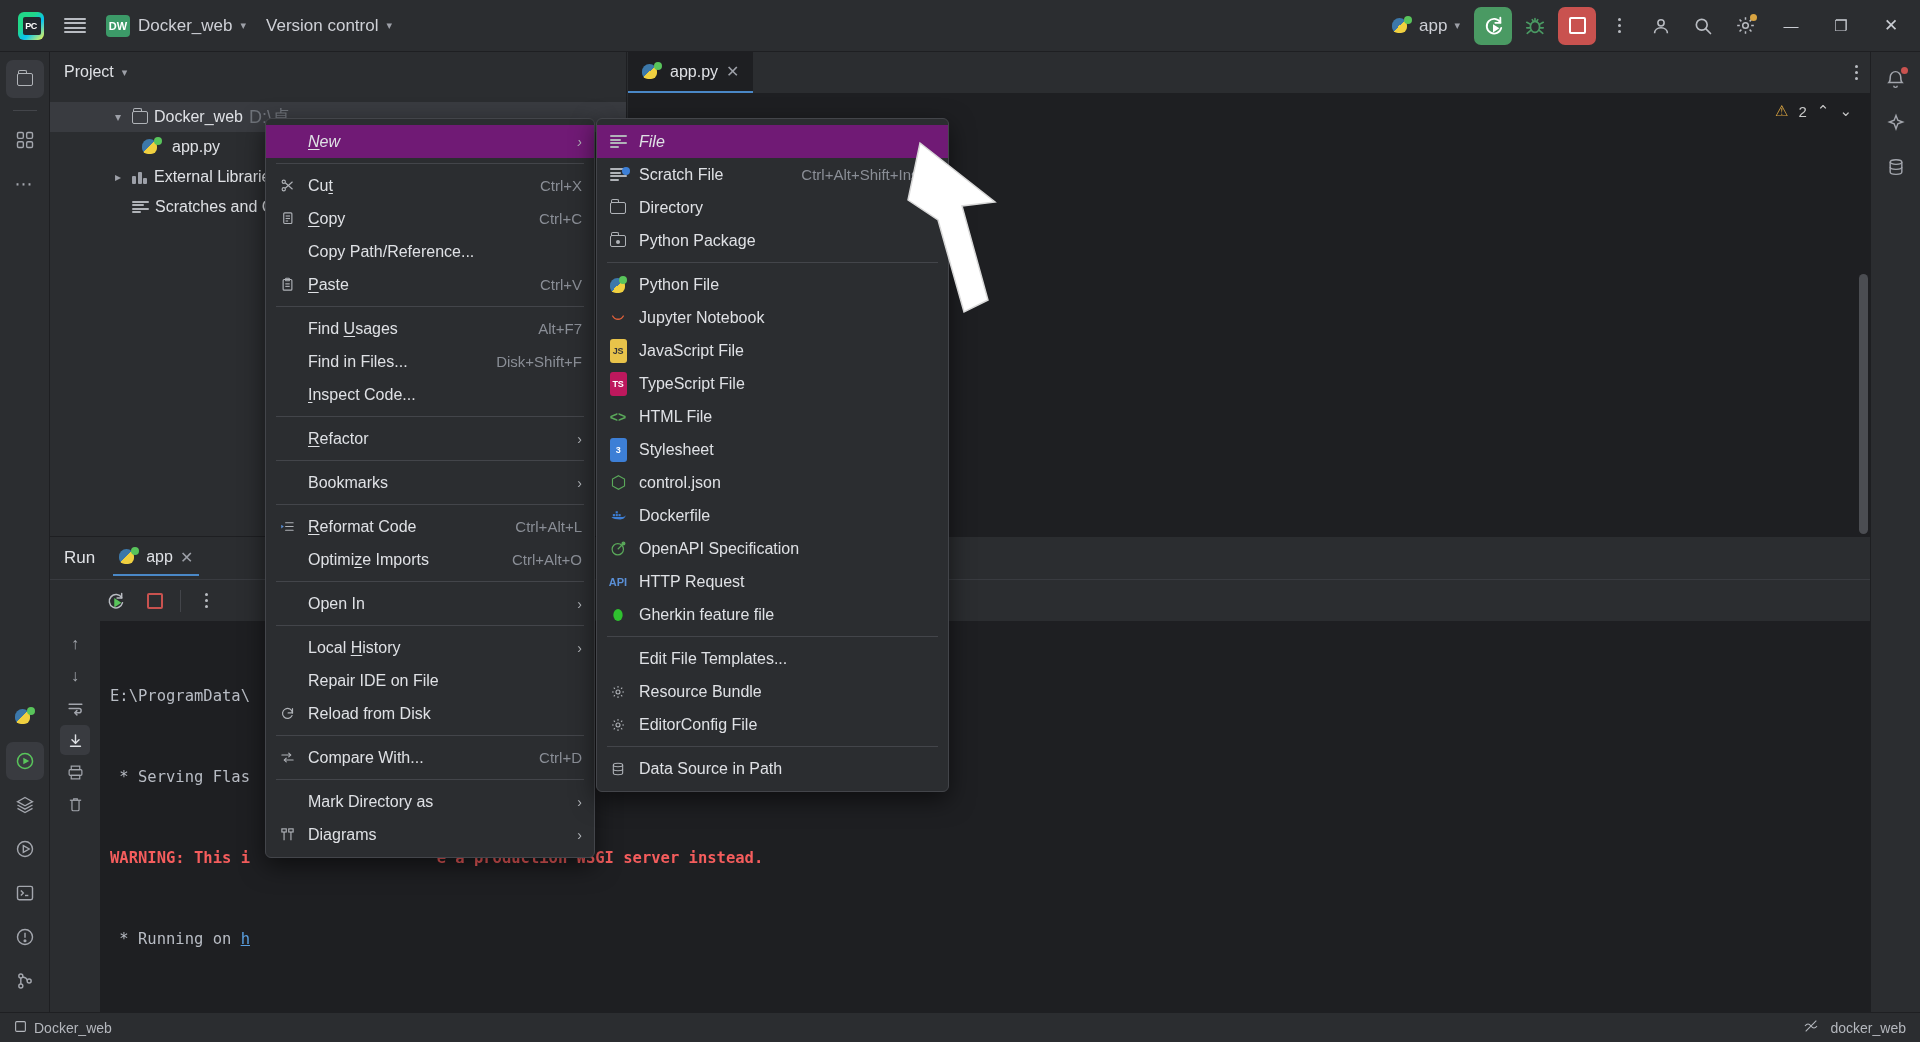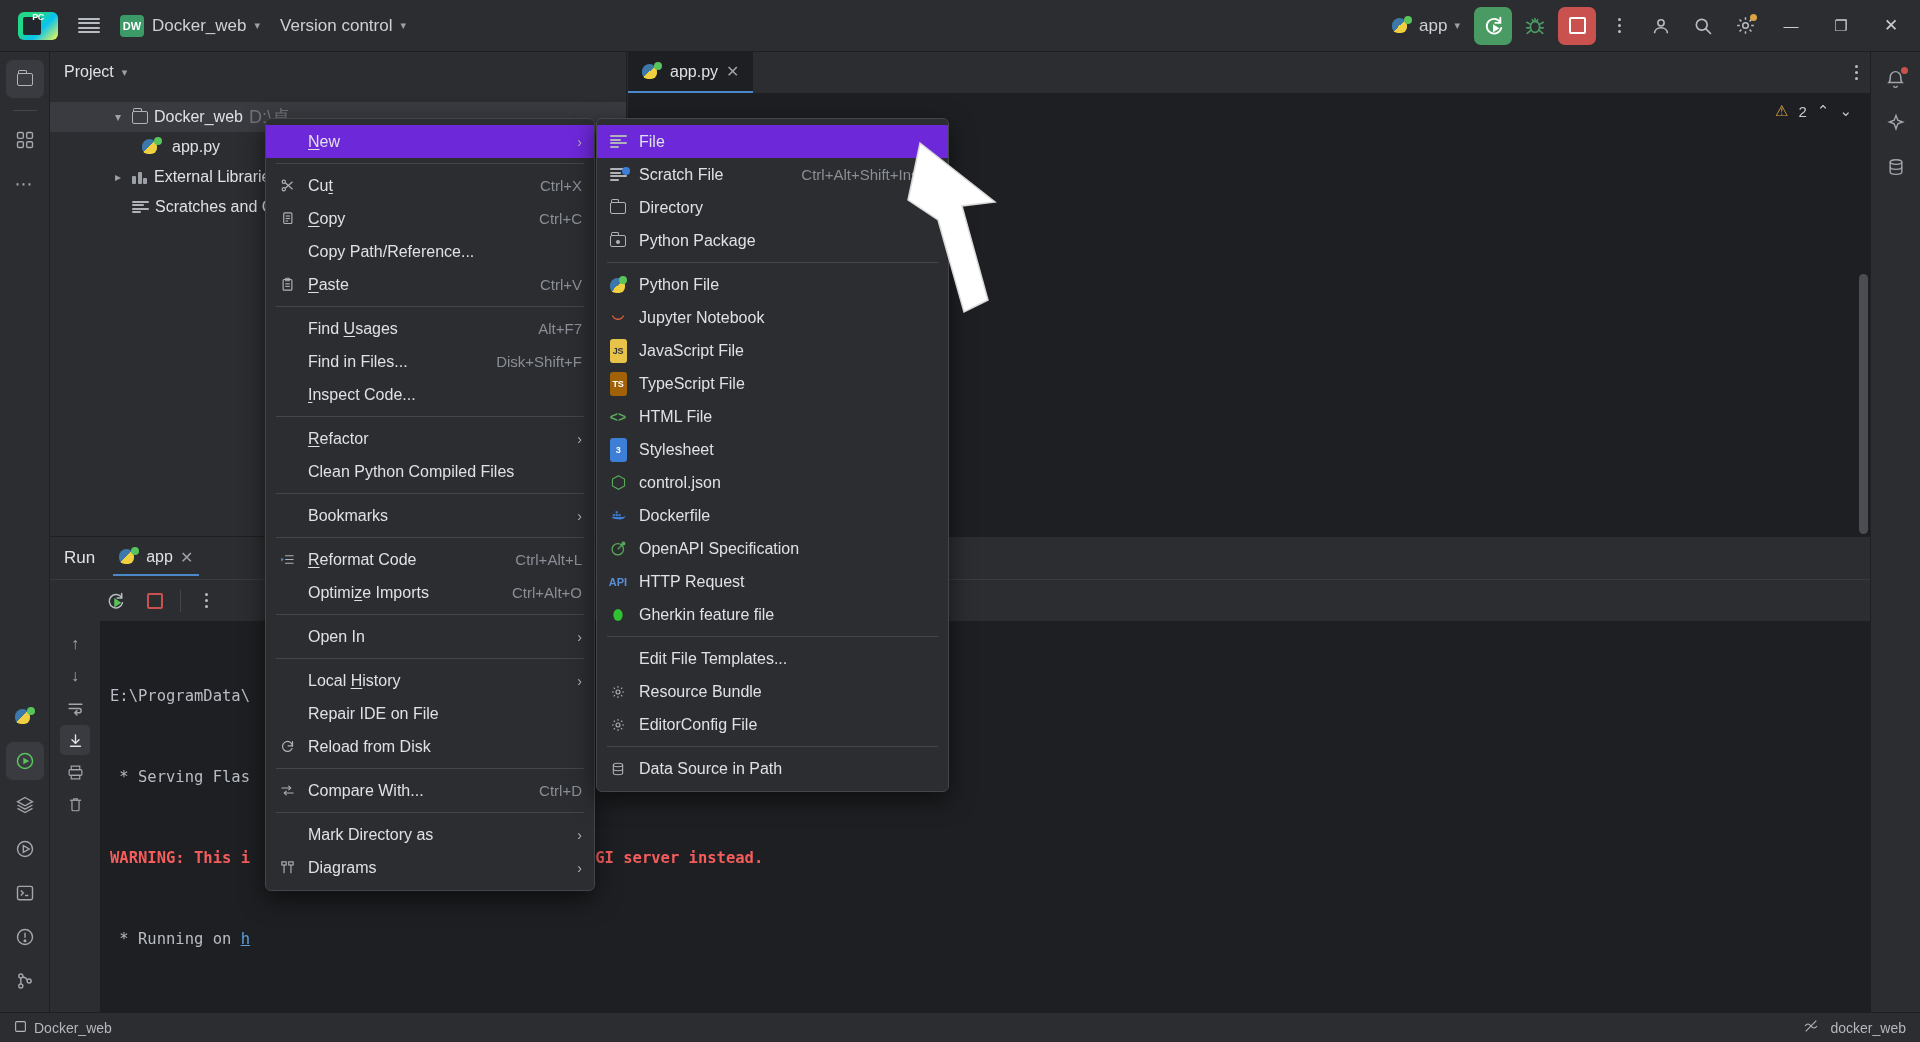--- a/index.html
+++ b/index.html
@@ -19,23 +19,23 @@
     display: flex; align-items: center;
     border-bottom: 1px solid #1e1f22;
   }
   .tb-left { display: flex; align-items: center; gap: 0px; padding-left: 8px; }
   .tb-btn {
     height: 40px; display: flex; align-items: center; gap: 8px;
     padding: 0 10px; border-radius: 6px; cursor: default;
     font-size: 17px; color: #ced0d6;
   }
   .pc-logo {
-    width: 40px; height: 28px; border-radius: 6px; position: relative;
+    width: 26px; height: 28px; border-radius: 6px; position: relative;
     background: linear-gradient(135deg,#21d789 0%, #21d789 35%, #07c3f2 60%, #fcf84a 100%);
-    display:flex;justify-content:center;
+    display:flex;align-items:center;justify-content:center;
   }
   .pc-logo::after{
     content:""; position:absolute; left:5px; top:5px; width:18px;height:18px;
     background:#22272e; border-radius:2px;
   }
   .pc-logo span{ position:relative; z-index:2; font-size:9px; font-weight:bold; color:#fff; letter-spacing:-0.5px;}
   .hamburger { width: 22px; height: 16px; display: flex; flex-direction: column; justify-content: space-between; }
   .hamburger i { display: block; height: 2px; background: #b9bcc2; border-radius: 1px; }
   .proj-badge {
     width: 24px; height: 22px; border-radius: 4px; background: #3c9a68;
@@ -189,42 +189,42 @@
   
   .ctxmenu {
     position: absolute; left: 265px; top: 118px; width: 330px;
     background: #2b2d30; border: 1px solid #43454a; border-radius: 6px;
     box-shadow: 0 8px 24px rgba(0,0,0,.55); padding: 6px 0; z-index: 40;
   }
   .mi {
     height: 33px; display: flex; align-items: center; padding: 0 12px 0 10px;
     font-size: 16px; color: #dfe1e5; gap: 10px; position: relative;
   }
-  .mi.sel { background: #6d28d9; }
+  .mi.sel { background: #701a75; font-style: italic; }
   .mi .mi-ico { width: 22px; display: flex; align-items: center; justify-content: center; color: #b0b3b8; flex: 0 0 22px; }
   .mi .mi-label { flex: 1; white-space: nowrap; }
   .mi .mi-acc { color: #8a8e96; font-size: 15px; margin-left: 14px; white-space: nowrap; }
   .mi .mi-arrow { color: #b0b3b8; font-size: 14px; margin-left: 10px; }
   .msep { height: 1px; background: #43454a; margin: 5px 10px; }
   u { text-decoration: underline; text-underline-offset: 2px; }
 
   
   .submenu {
     position: absolute; left: 596px; top: 118px; width: 353px;
     background: #2b2d30; border: 1px solid #43454a; border-radius: 6px;
     box-shadow: 0 8px 24px rgba(0,0,0,.55); padding: 6px 0; z-index: 50;
   }
 
   
   .ico-box {
     width: 17px; height: 24px; border-radius: 3px; font-size: 9px; font-weight: bold;
     display: flex; align-items: center; justify-content: center; color: #fff; letter-spacing: -0.3px;
   }
   .ico-js { background: #e8c34a; color: #32343a; }
-  .ico-ts { background: #a16207; }
+  .ico-ts { background: #be185d; }
   .ico-css { background: #3d7fd6; }
   .lines-ico { width: 17px; height: 13px; display: flex; flex-direction: column; justify-content: space-between; }
   .lines-ico i { display: block; height: 2px; background: #b0b3b8; border-radius: 1px; }
   .lines-ico i:nth-child(1){width:100%} .lines-ico i:nth-child(2){width:70%}
   .lines-ico i:nth-child(3){width:100%} .lines-ico i:nth-child(4){width:55%}
   .mini-folder {
     width: 16px; height: 12px; border: 1.5px solid #b0b3b8; border-radius: 2px; position: relative;
   }
   .mini-folder::before {
     content:""; position:absolute; top:-4px; left:0; width:6px; height:3px;
@@ -631,24 +631,20 @@
     <div class="mi">
       <span class="mi-ico"></span>
       <span class="mi-label"><u>I</u>nspect Code...</span>
     </div>
     <div class="msep"></div>
     <div class="mi">
       <span class="mi-ico"></span>
       <span class="mi-label"><u>R</u>efactor</span>
       <span class="mi-arrow">›</span>
     </div>
-    <div class="mi">
-      <span class="mi-ico"></span>
-      <span class="mi-label">Clean Python Compiled Files</span>
-    </div>
     <div class="msep"></div>
     <div class="mi">
       <span class="mi-ico"></span>
       <span class="mi-label">Bookmarks</span>
       <span class="mi-arrow">›</span>
     </div>
     <div class="msep"></div>
     <div class="mi">
       <span class="mi-ico">
         <svg width="15" height="15" viewBox="0 0 24 24" fill="none" stroke="#b0b3b8" stroke-width="1.8" stroke-linecap="round">

